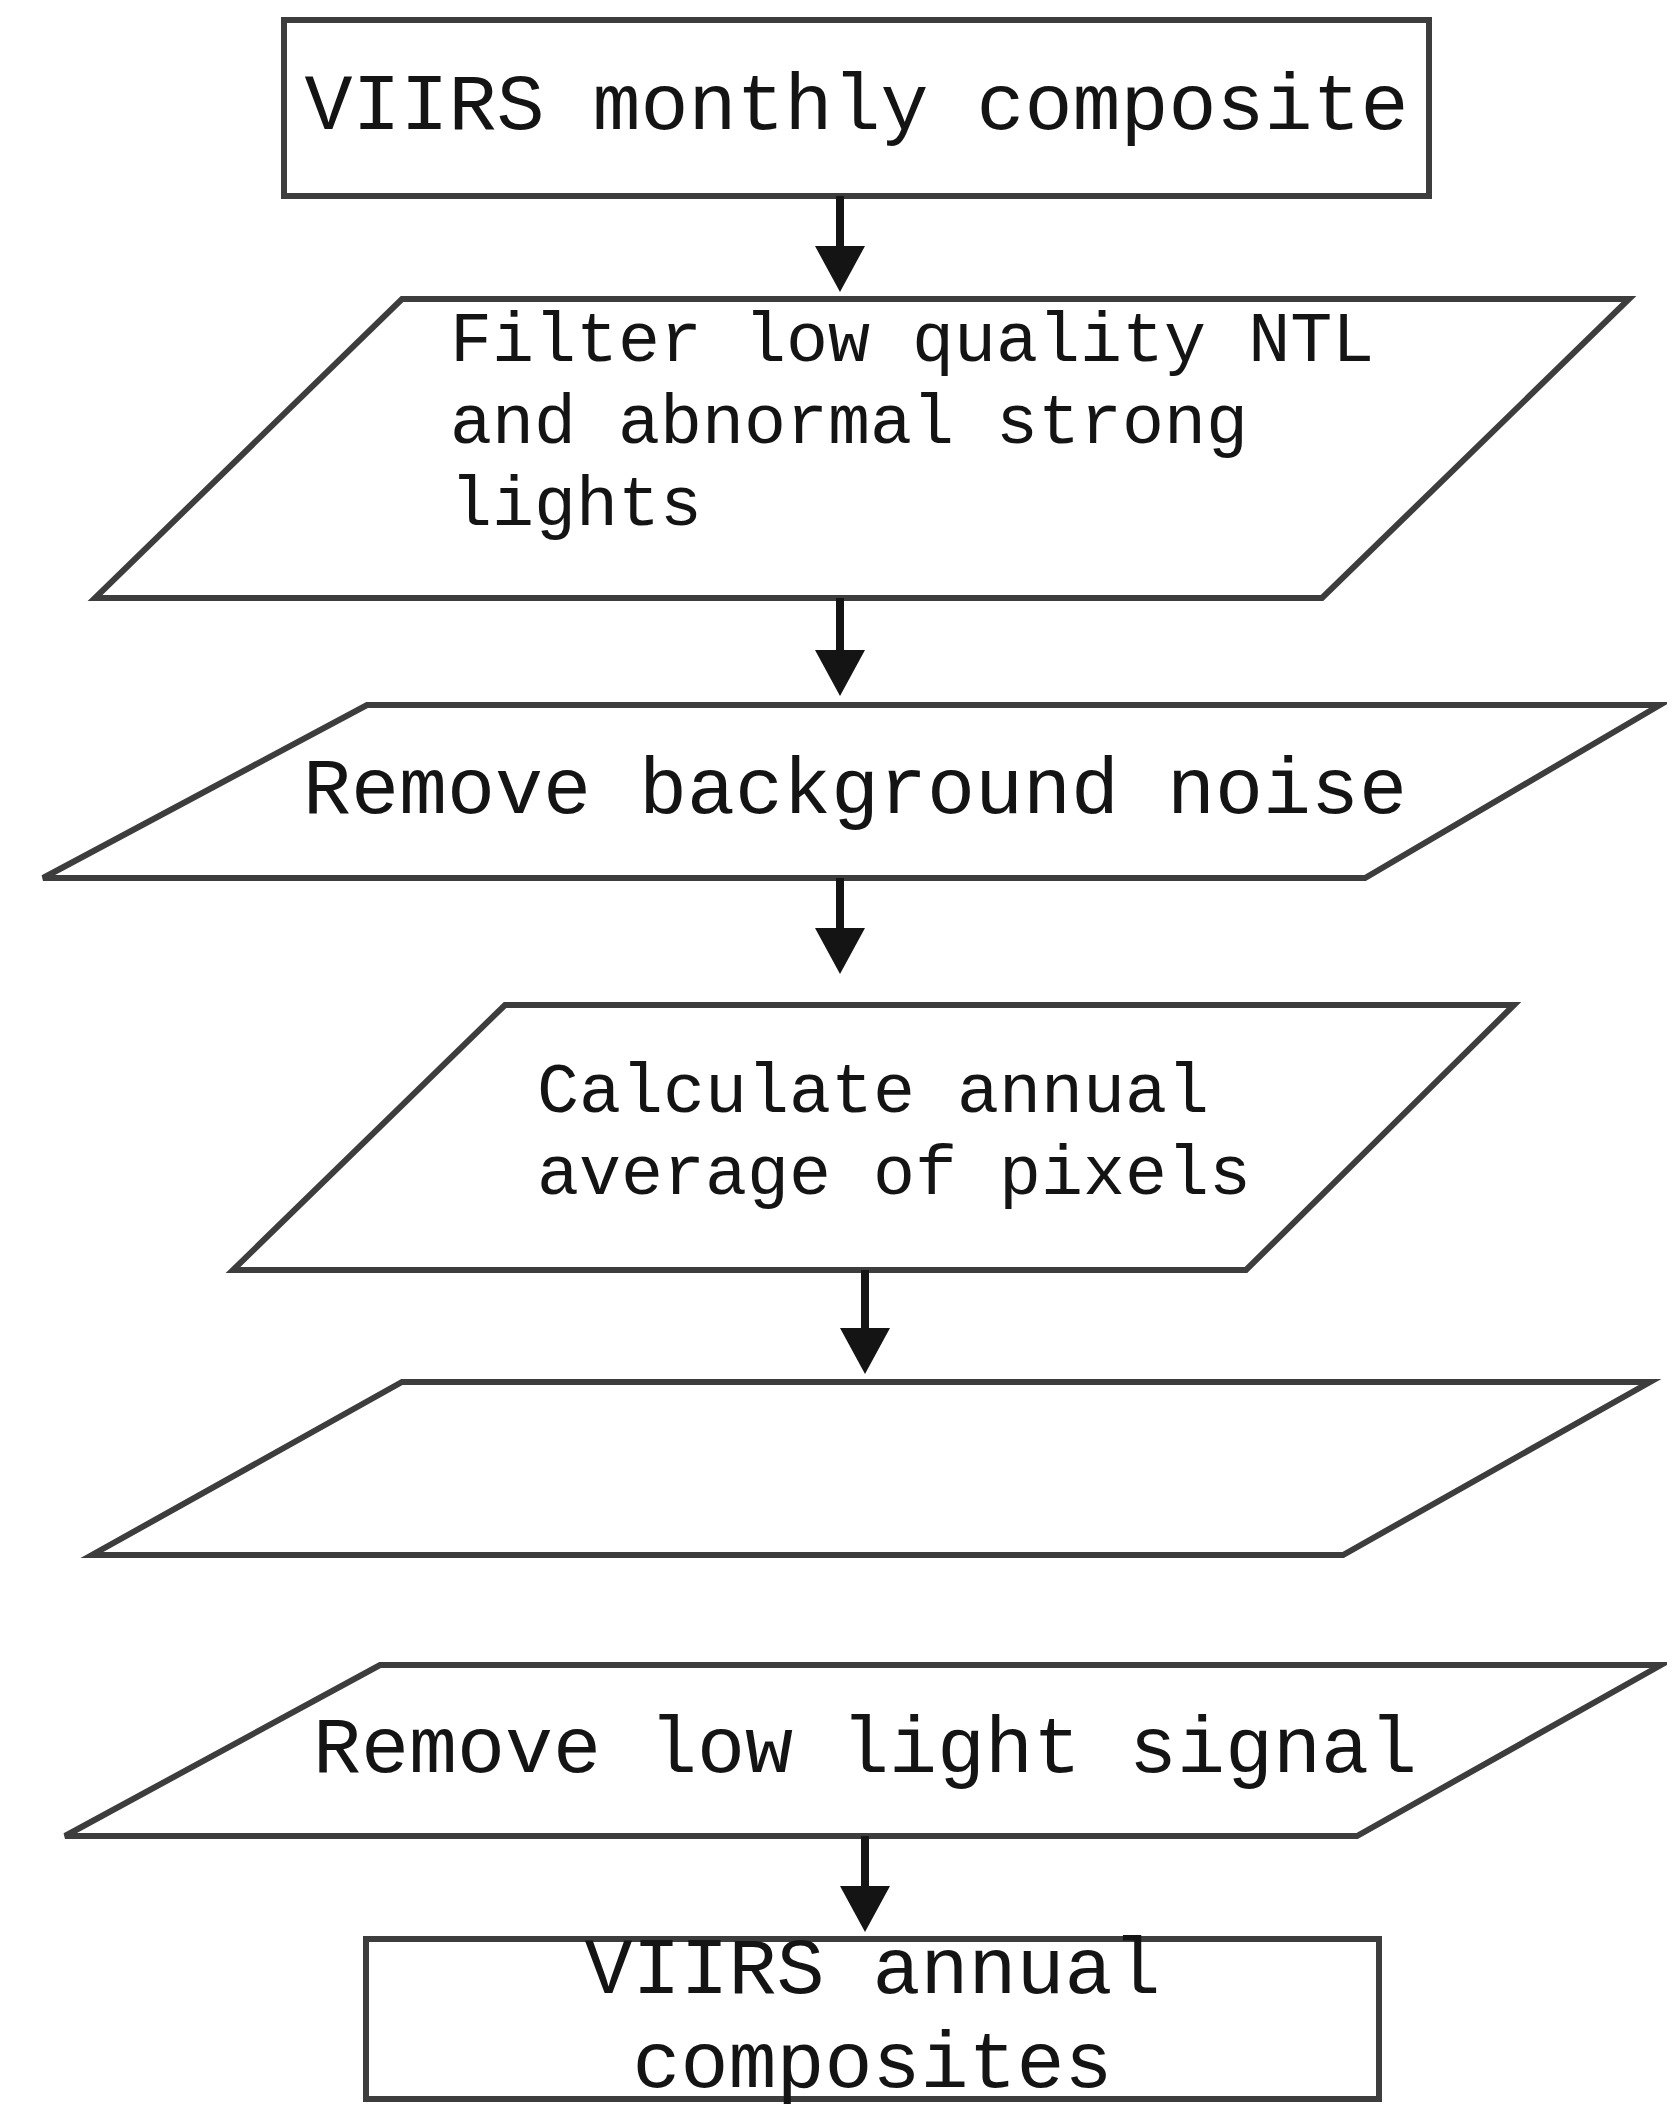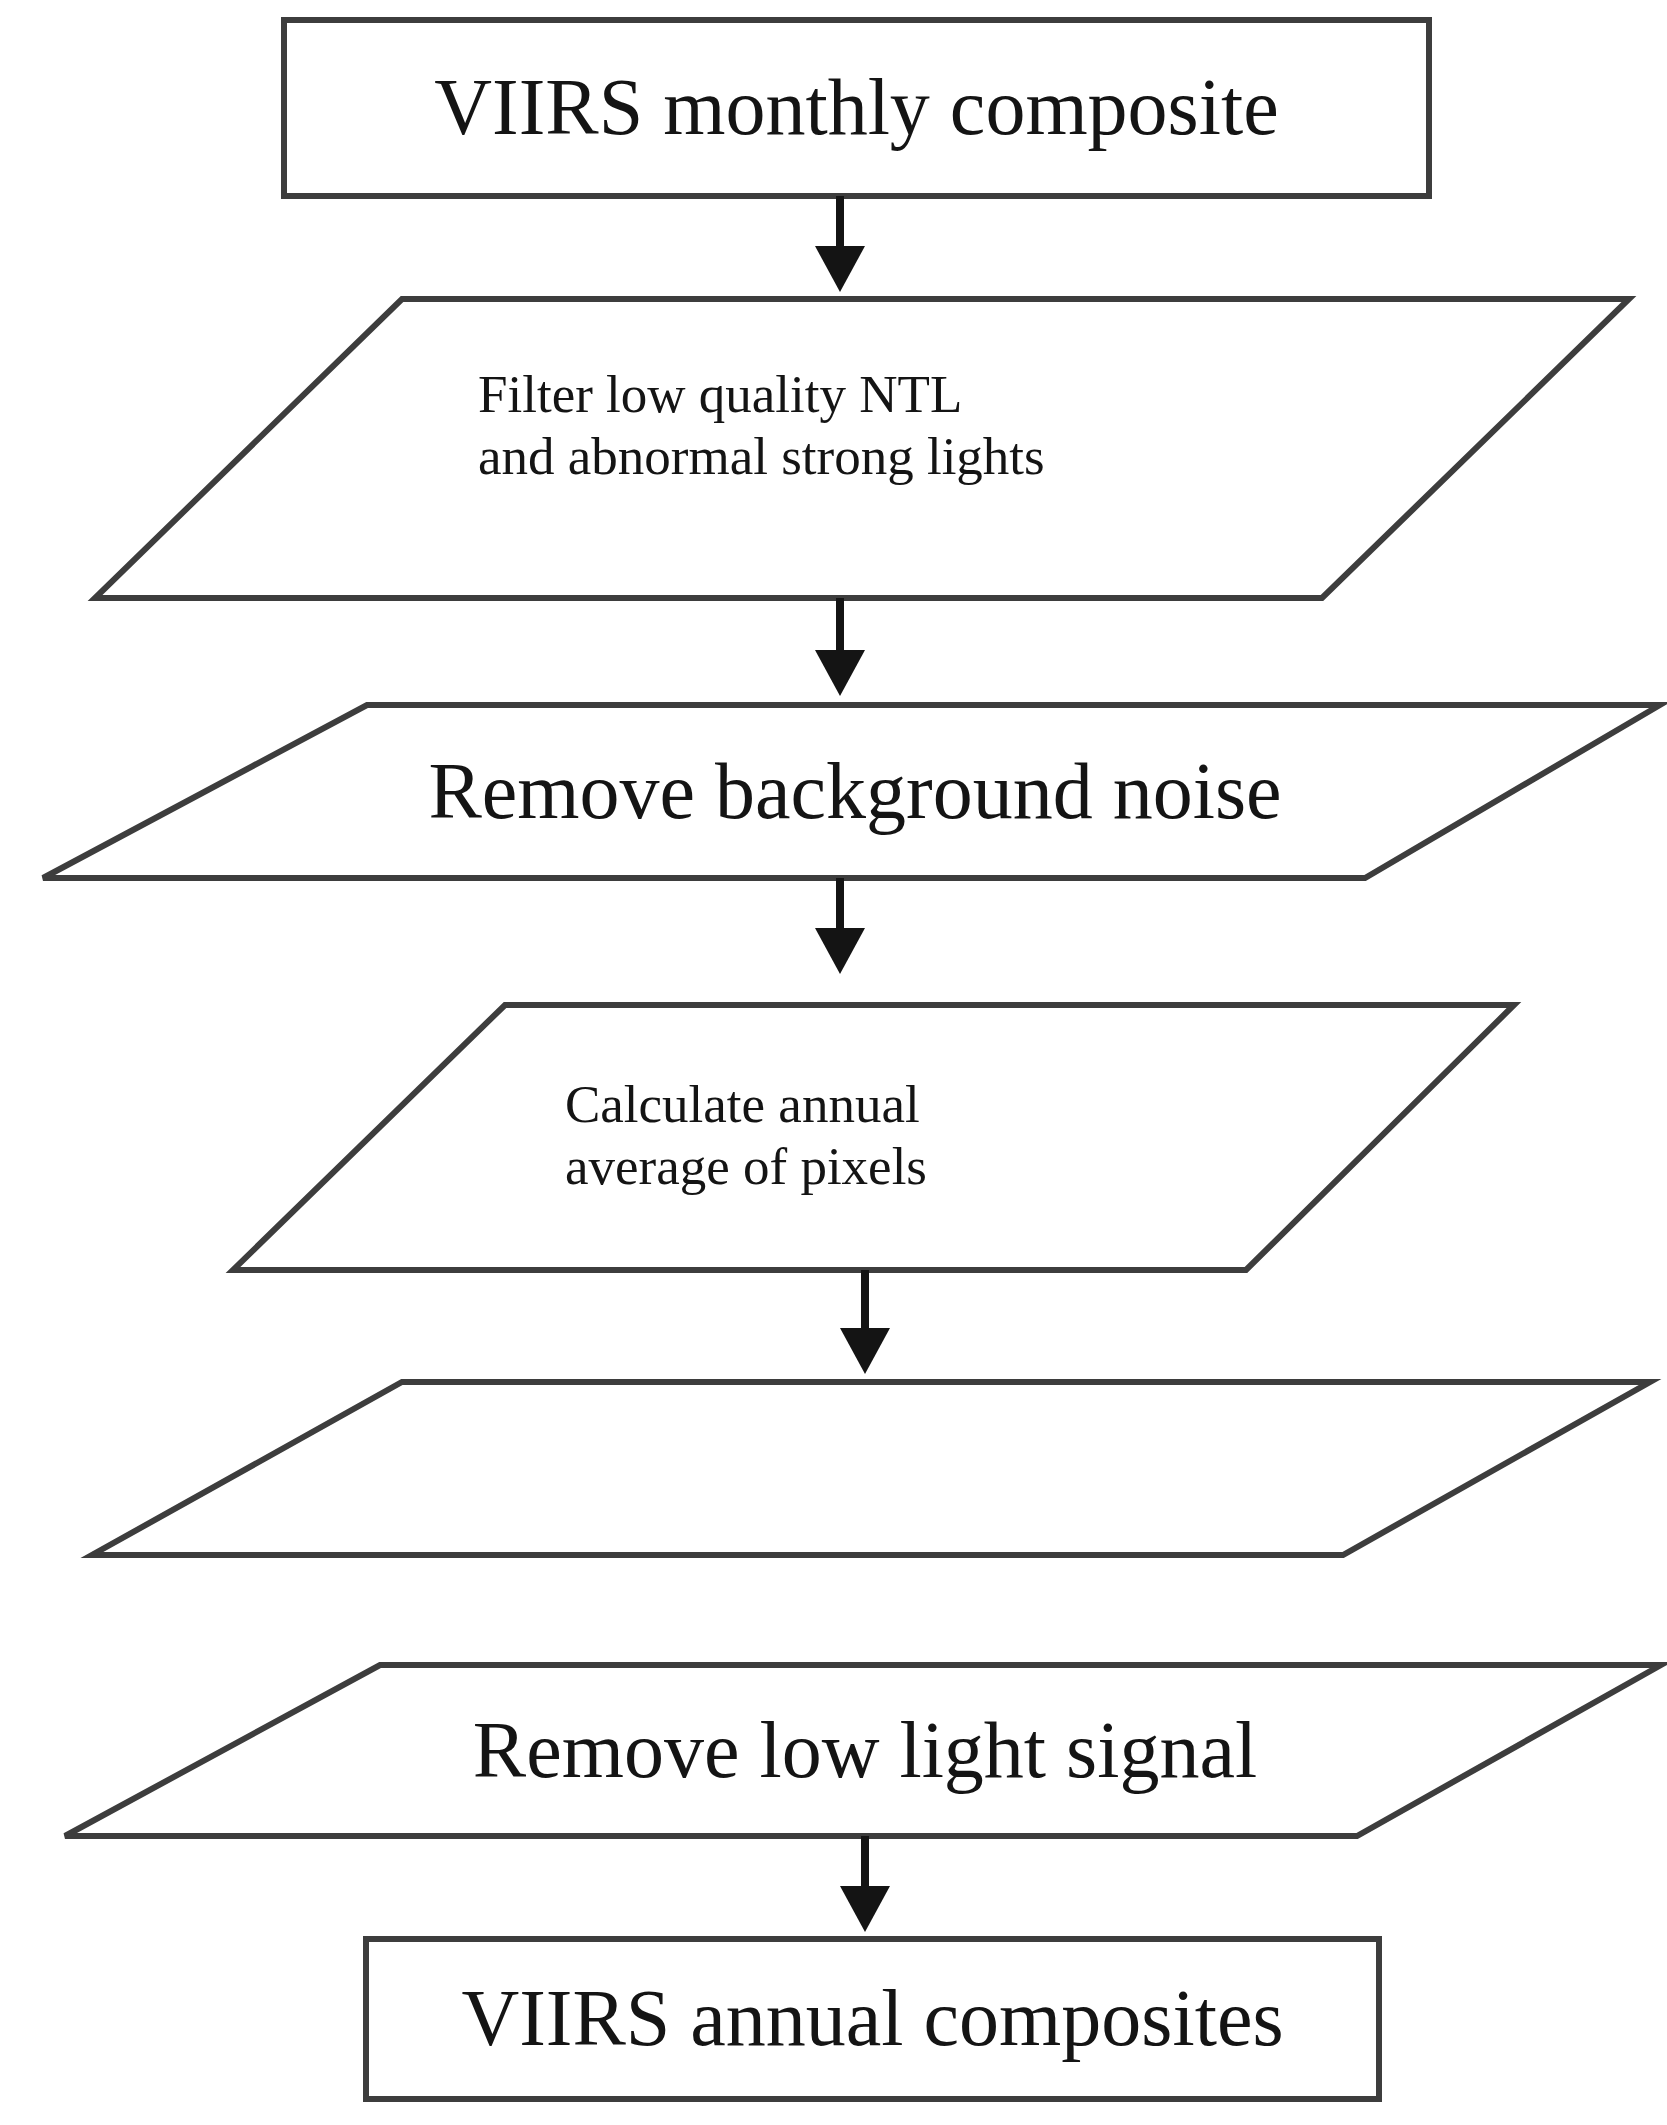--- a/index.html
+++ b/index.html
@@ -6,21 +6,21 @@
     margin: 0;
     padding: 0;
     background: #ffffff;
   }
   #canvas {
     position: relative;
     width: 1667px;
     height: 2125px;
     background: #ffffff;
     overflow: hidden;
-    font-family: Liberation Serif, serif;
+    font-family: Liberation Mono, monospace;
   }
   #shape-layer {
     position: absolute;
     left: 0;
     top: 0;
     width: 1667px;
     height: 2125px;
   }
   .node-shape {
     fill: #ffffff;
@@ -44,22 +44,21 @@
     justify-content: center;
     text-align: center;
     font-size: 80px;
     line-height: 1.17;
   }
   .label.left-block {
     flex-direction: column;
     align-items: flex-start;
     justify-content: center;
     text-align: left;
-    font-size: 53px;
-    margin-left: 28px;
+    font-size: 70px;
   }
 </style>
 </head>
 <body>
 
 <div id="canvas">
 
   <svg id="shape-layer" viewBox="0 0 1667 2125" xmlns="http://www.w3.org/2000/svg">
 
     <rect class="node-shape" x="284" y="20" width="1145" height="176"></rect>

